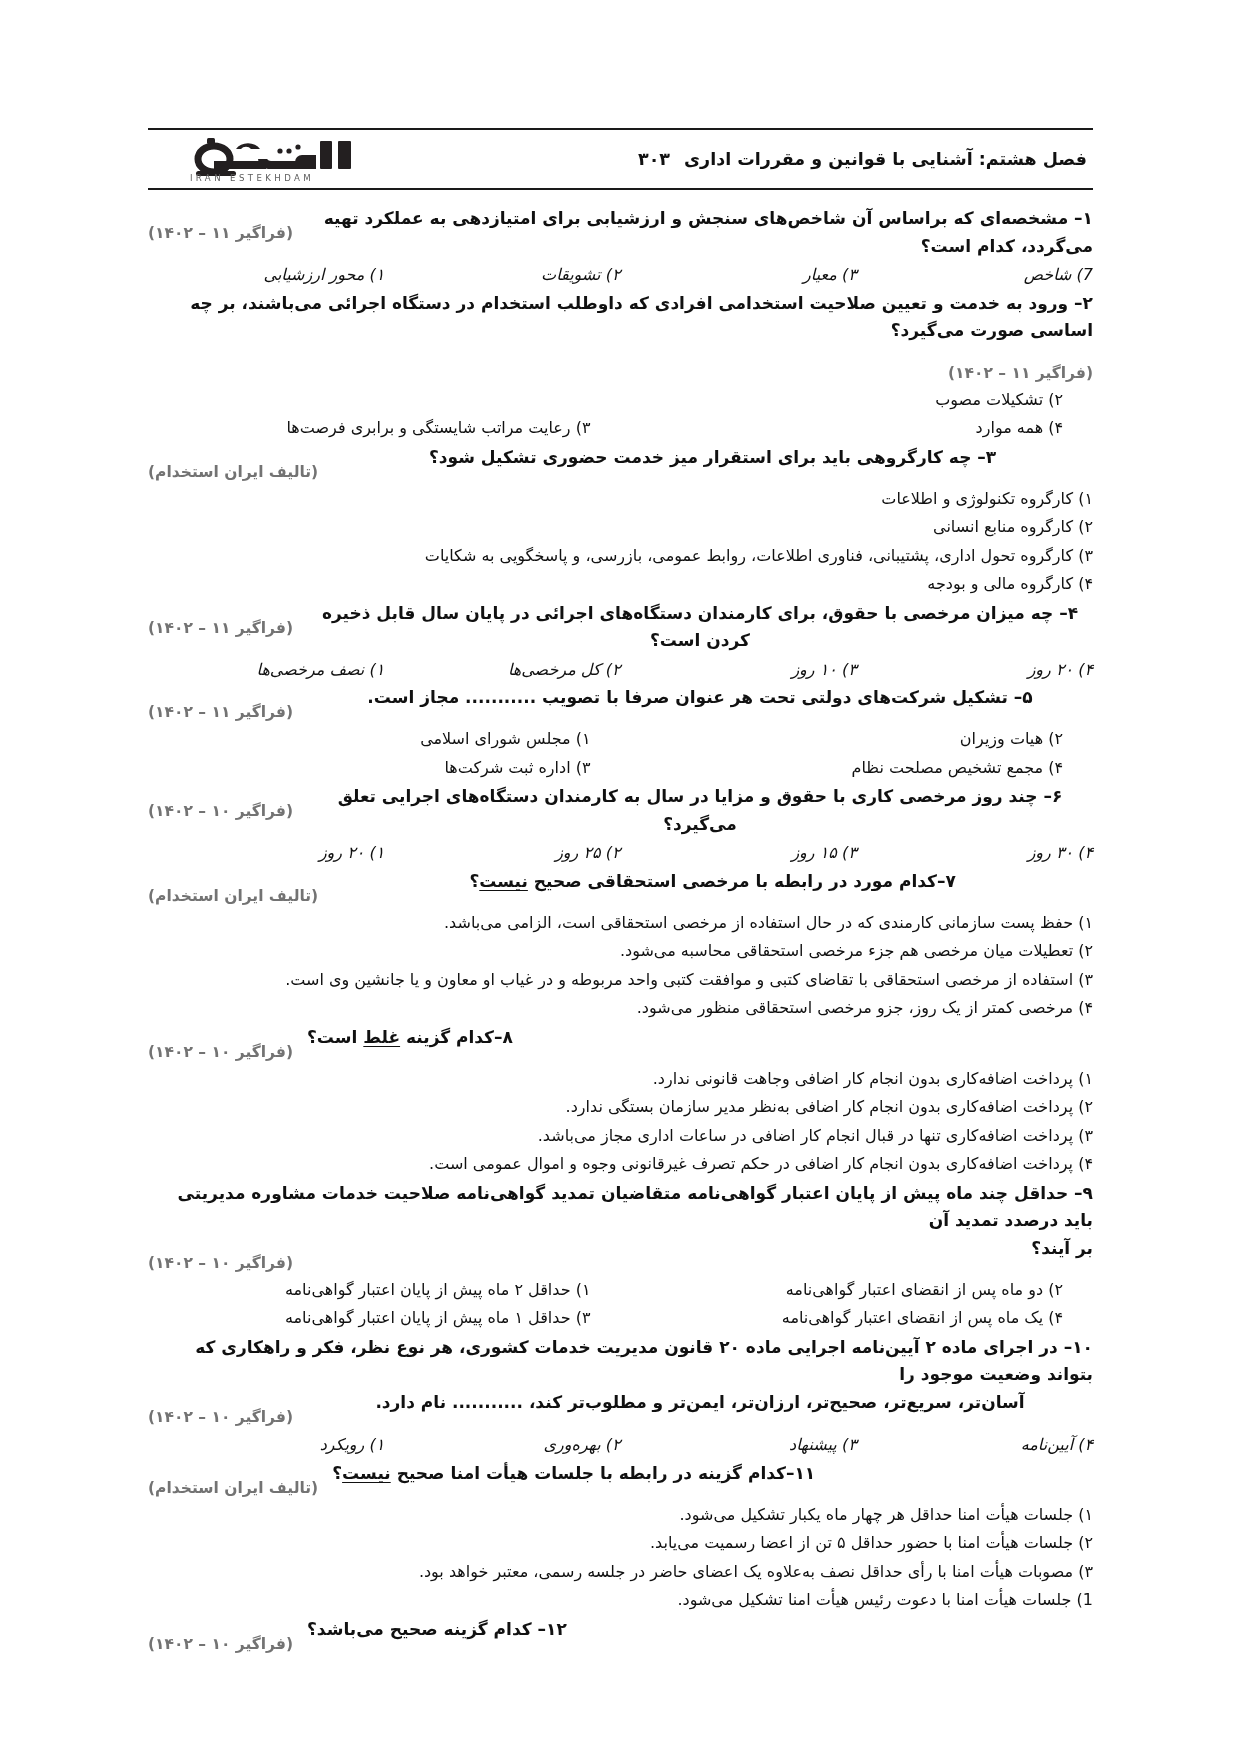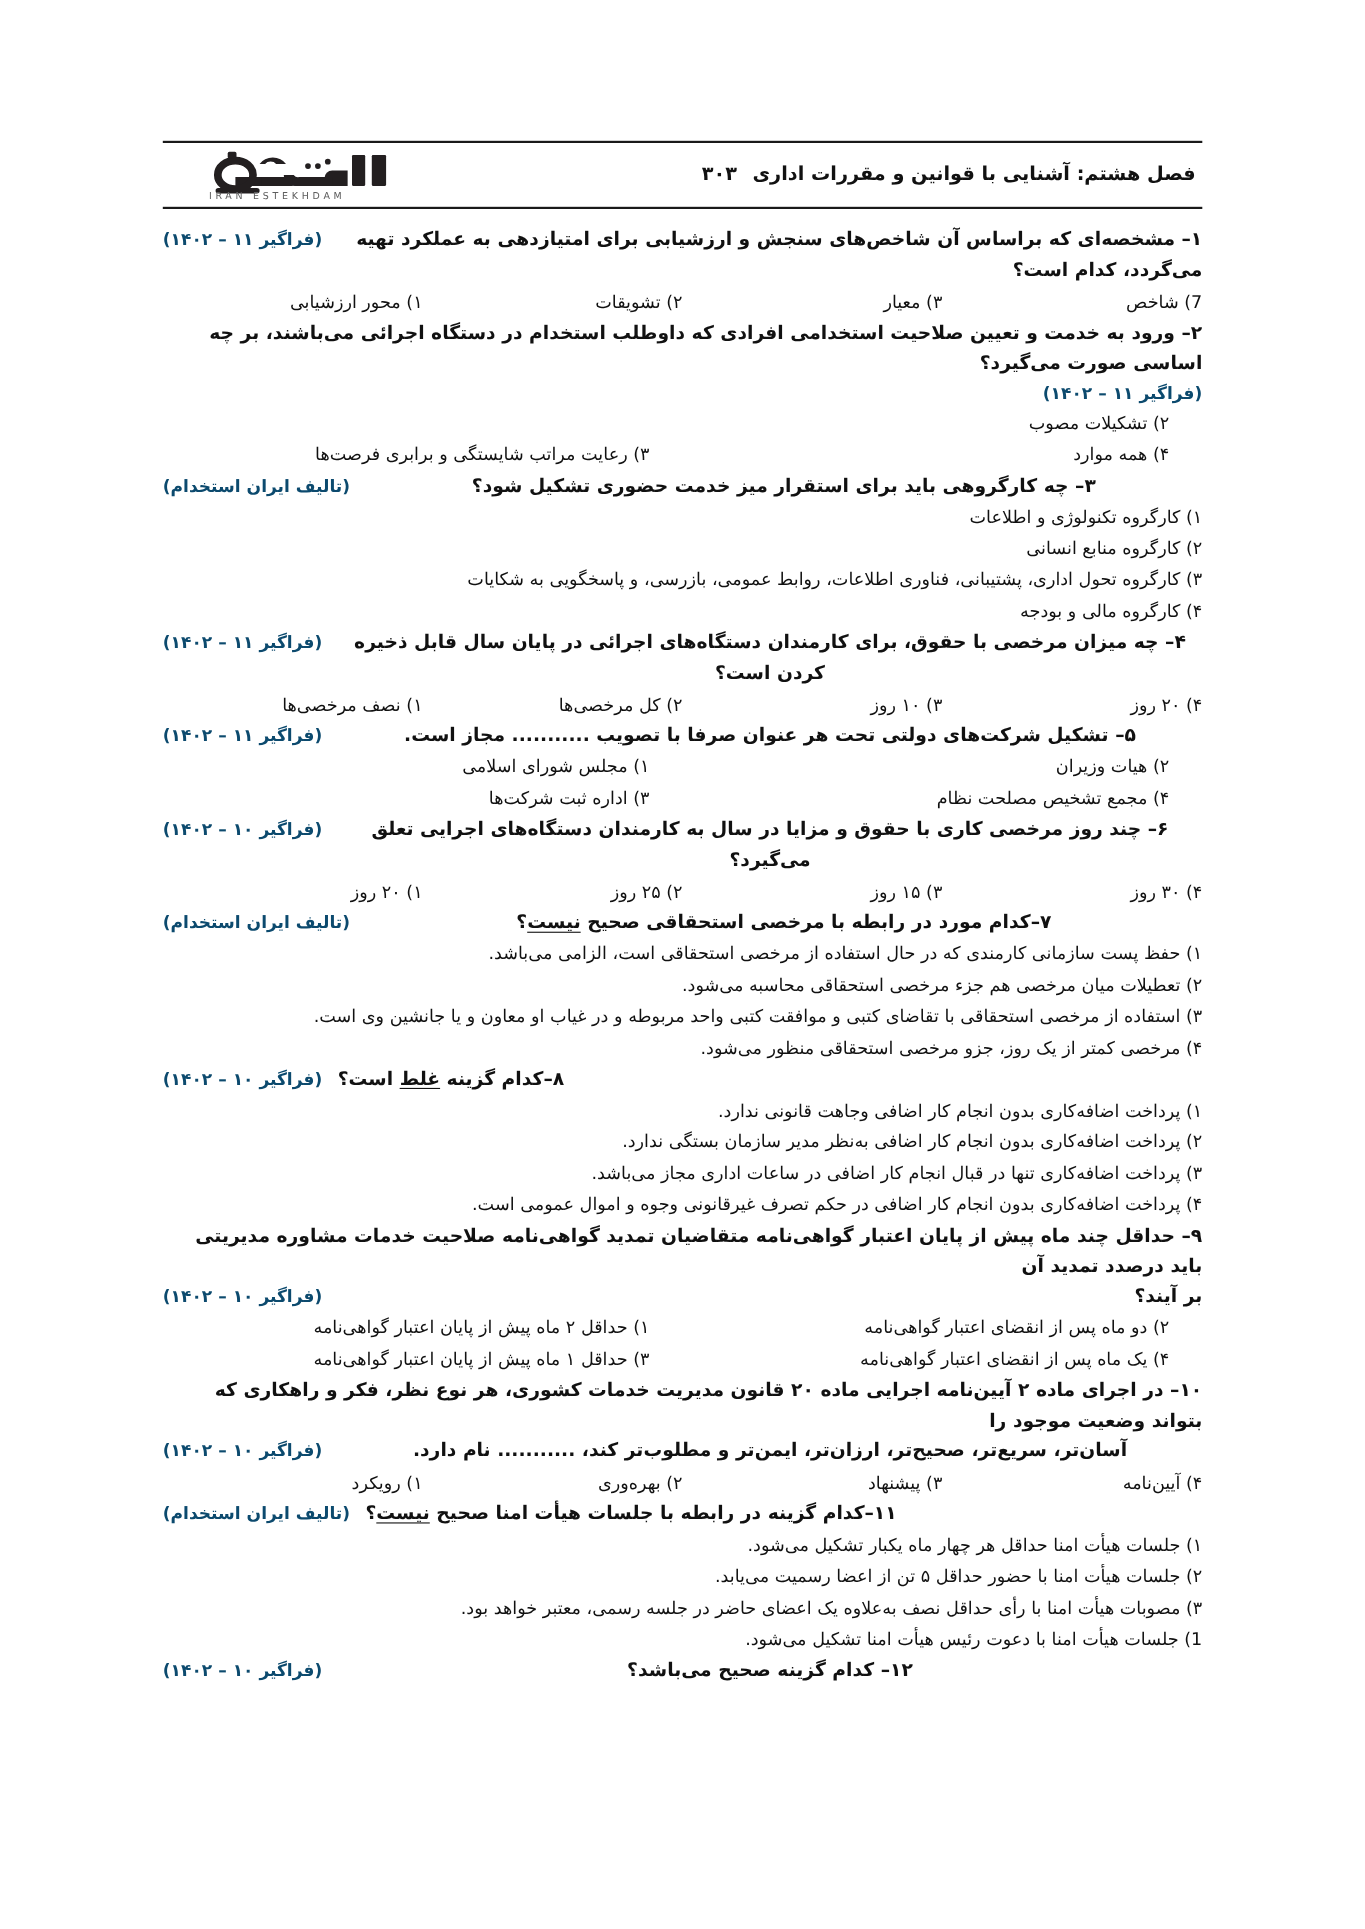--- a/index.html
+++ b/index.html
@@ -89,27 +89,28 @@
     gap: 14px;
   }
   .q-text {
     font-size: 17px;
     font-weight: 700;
     line-height: 1.62;
     flex: 1 1 auto;
     text-align: right;
   }
   .tag {
-    color: #0c4a6e;
+    color: #737373;
     font-size: 15.5px;
     font-weight: 700;
     white-space: nowrap;
     line-height: 1.62;
     flex: 0 0 auto;
     padding-top: 1px;
+    margin-top: 15px;
   }
   .tag.below {
     display: block;
     text-align: right;
   }
   .tag-row {
     display: flex;
     flex-direction: row;
     justify-content: space-between;
     align-items: flex-start;
@@ -131,20 +132,21 @@
     flex-direction: row;
     width: 100%;
     font-size: 16px;
     line-height: 1.72;
     margin-top: 1px;
   }
   .opts-grid2 .cell {
     flex: 0 0 25%;
     text-align: right;
     white-space: nowrap;
+    font-style: italic;
   }
   .opts-pair {
     display: flex;
     flex-direction: row;
     width: 100%;
     font-size: 16px;
     line-height: 1.78;
   }
   .opts-pair .cell {
     flex: 0 0 50%;
@@ -371,21 +373,21 @@
       <div class="opts-stack">
         <div class="line">۱) جلسات هیأت امنا حداقل هر چهار ماه یکبار تشکیل می‌شود.</div>
         <div class="line">۲) جلسات هیأت امنا با حضور حداقل ۵ تن از اعضا رسمیت می‌یابد.</div>
         <div class="line">۳) مصوبات هیأت امنا با رأی حداقل نصف به‌علاوه یک اعضای حاضر در جلسه رسمی، معتبر خواهد بود.</div>
         <div class="line">1) جلسات هیأت امنا با دعوت رئیس هیأت امنا تشکیل می‌شود.</div>
       </div>
     </div>
 
     <div class="q-block">
       <div class="q-row">
-        <div class="q-text" style="text-align:center;">
+        <div class="q-text" style="text-align:left;">
           <span class="q-num">۱۲–</span>
           <span>کدام گزینه صحیح می‌باشد؟</span>
         </div>
         <div class="tag">(فراگیر ۱۰ – ۱۴۰۲)</div>
       </div>
     </div>
 
   </div>
 </div>
 

